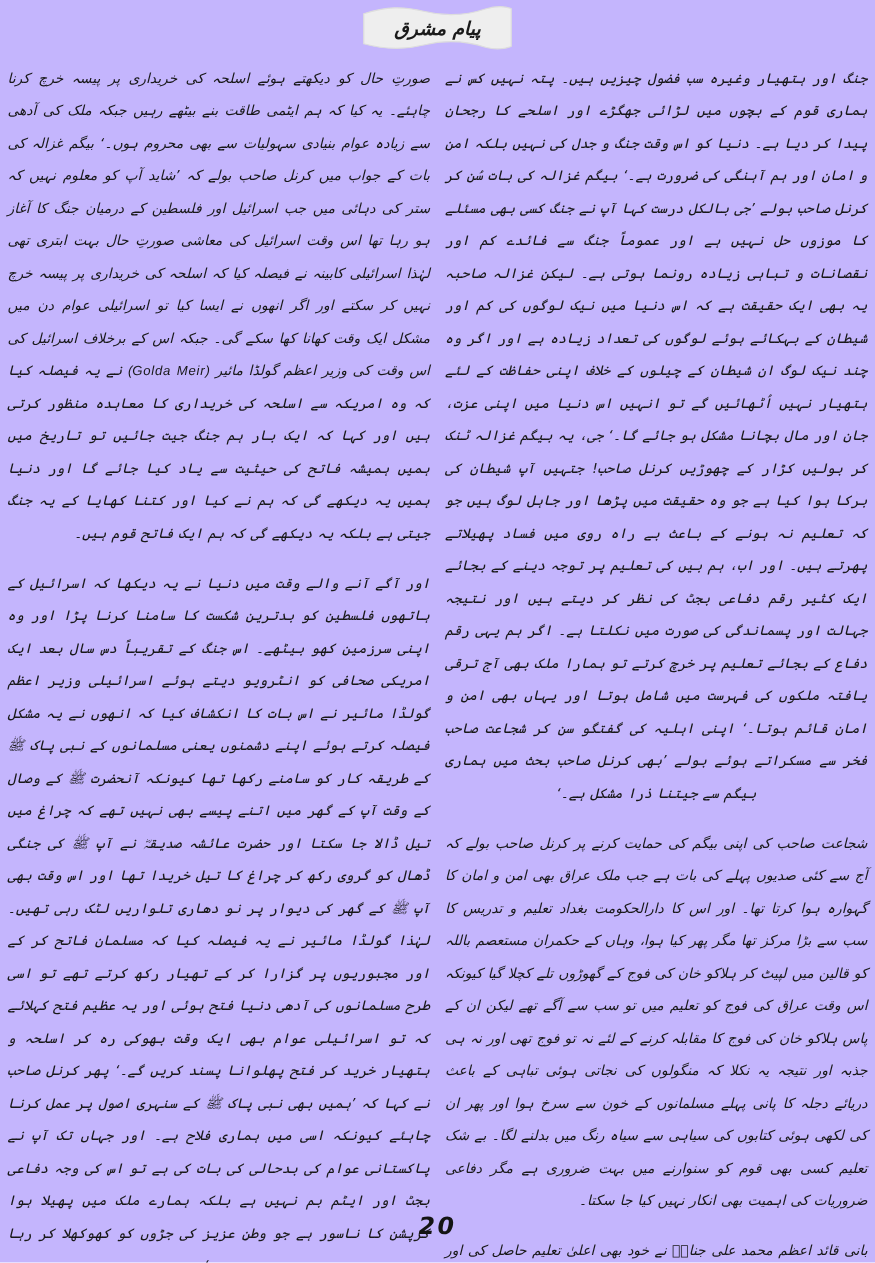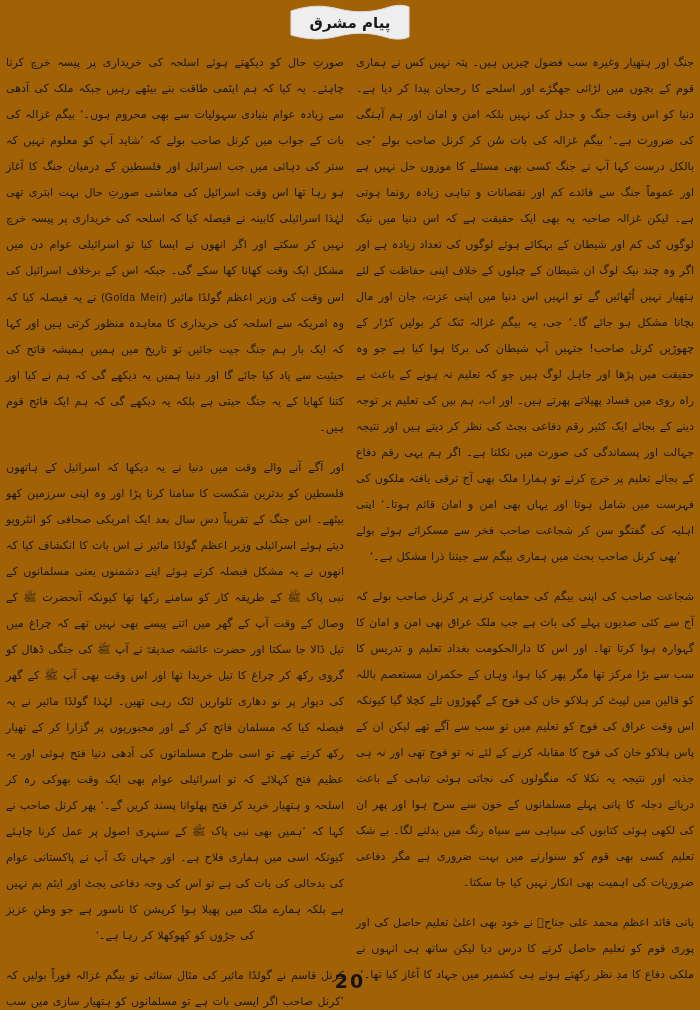--- a/index.html
+++ b/index.html
@@ -14,21 +14,22 @@
     position: relative;
     overflow: hidden;
     font-family: "DejaVu Sans", sans-serif;
     color: #1c1c1c;
   }
 
   
   .page {
     position: absolute;
     inset: 0;
-    background: #a16207;
+    background: #c4b5fd;
+    font-style: italic;
   }
 
   
   .masthead {
     position: absolute;
     top: 0;
     left: 0;
     right: 0;
     height: 48px;
     display: flex;

